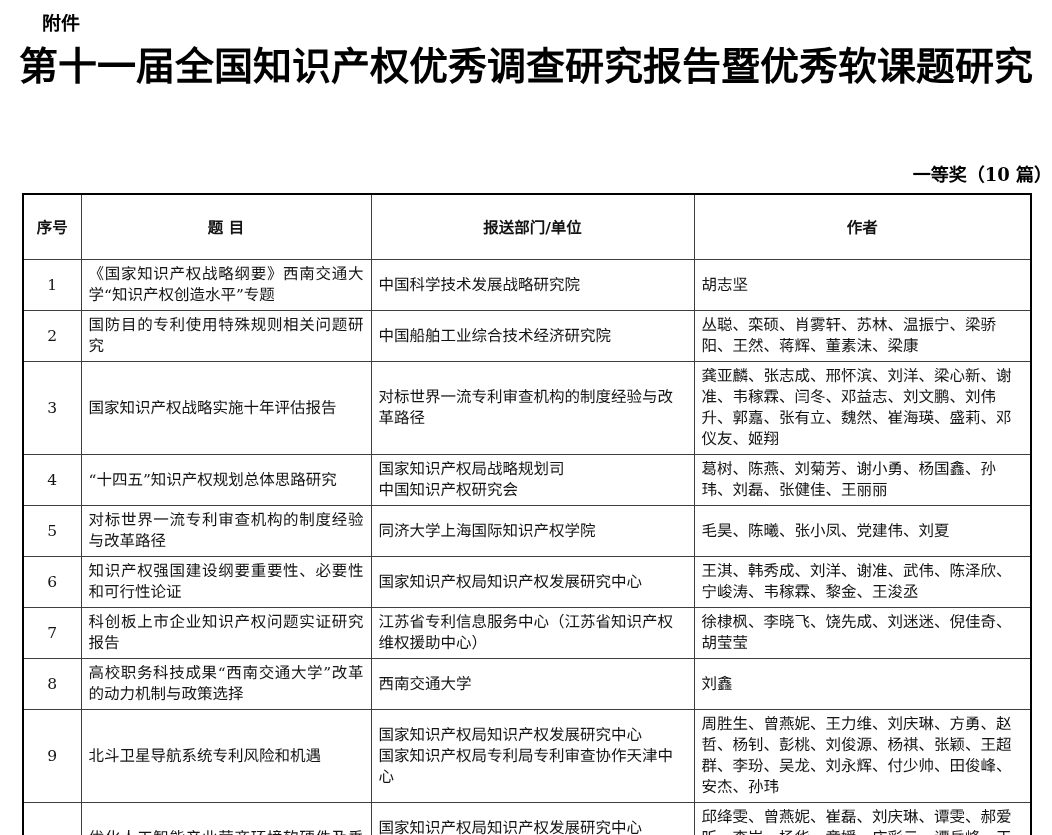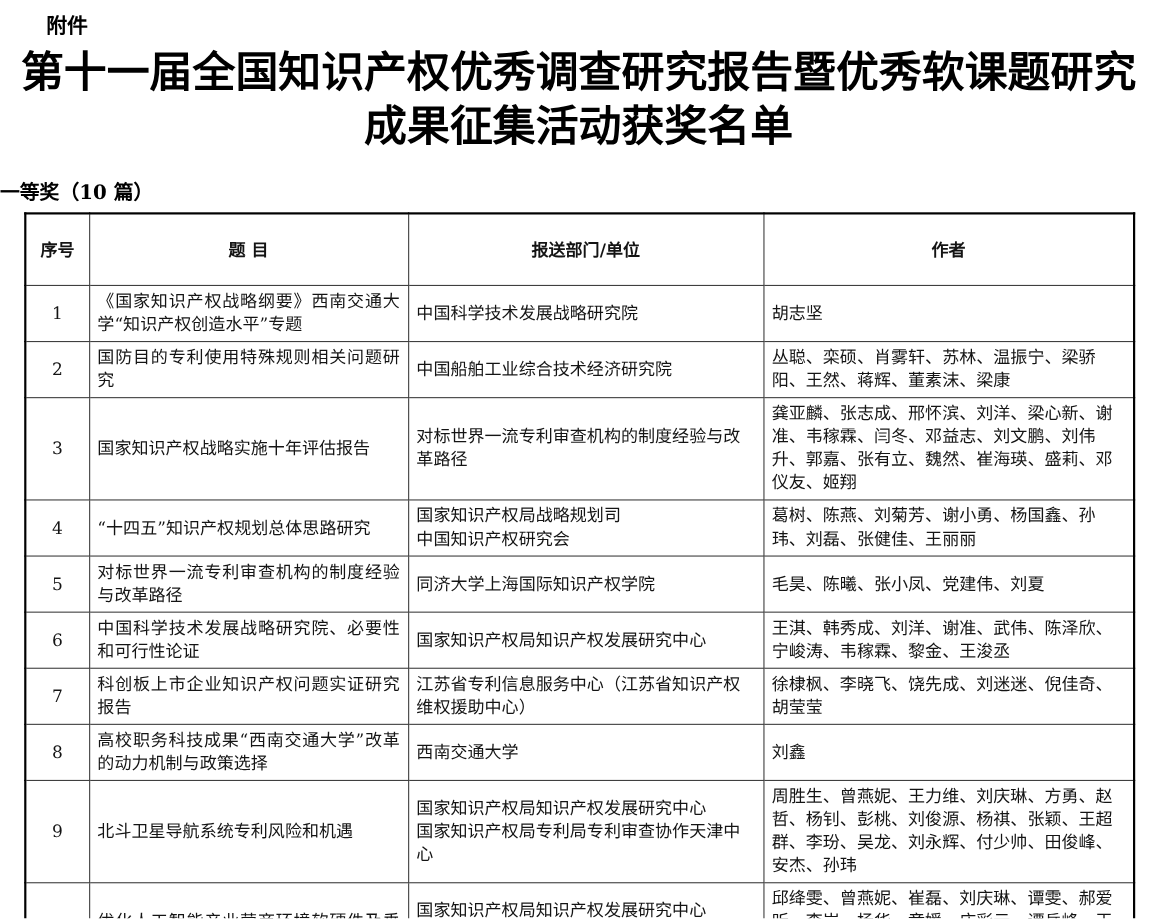--- a/index.html
+++ b/index.html
@@ -36,21 +36,21 @@
     font-weight: 700;
     font-size: 39px;
     line-height: 49px;
     color: #000000;
   }
   .section-heading {
     position: absolute;
     left: 0;
     top: 160px;
     width: 100%;
-    text-align: left;
+    text-align: right;
     font-weight: 700;
     font-size: 18px;
     color: #000000;
   }
   table.award-table {
     position: absolute;
     left: 22px;
     top: 193px;
     width: 1008px;
     border-collapse: collapse;
@@ -92,21 +92,20 @@
 </style>
 </head>
 <body>
 
 <div class="page">
 
   <div class="attachment-label">附件</div>
 
   <div class="doc-title">
     <div>第十一届全国知识产权优秀调查研究报告暨优秀软课题研究</div>
-    <div>成果征集活动获奖名单</div>
   </div>
 
   <div class="section-heading">一等奖（10 篇）</div>
 
   <table class="award-table">
     <colgroup>
       <col class="c-no">
       <col class="c-title">
       <col class="c-dept">
       <col class="c-auth">
@@ -151,21 +150,21 @@
 
     <tr>
       <td class="col-no">5</td>
       <td class="col-title">对标世界一流专利审查机构的制度经验与改革路径</td>
       <td class="col-dept">同济大学上海国际知识产权学院</td>
       <td class="col-auth">毛昊、陈曦、张小凤、党建伟、刘夏</td>
     </tr>
 
     <tr>
       <td class="col-no">6</td>
-      <td class="col-title">中国科学技术发展战略研究院、必要性和可行性论证</td>
+      <td class="col-title">知识产权强国建设纲要重要性、必要性和可行性论证</td>
       <td class="col-dept">国家知识产权局知识产权发展研究中心</td>
       <td class="col-auth">王淇、韩秀成、刘洋、谢准、武伟、陈泽欣、宁峻涛、韦稼霖、黎金、王浚丞</td>
     </tr>
 
     <tr>
       <td class="col-no">7</td>
       <td class="col-title">科创板上市企业知识产权问题实证研究报告</td>
       <td class="col-dept">江苏省专利信息服务中心（江苏省知识产权维权援助中心）</td>
       <td class="col-auth">徐棣枫、李晓飞、饶先成、刘迷迷、倪佳奇、胡莹莹</td>
     </tr>

